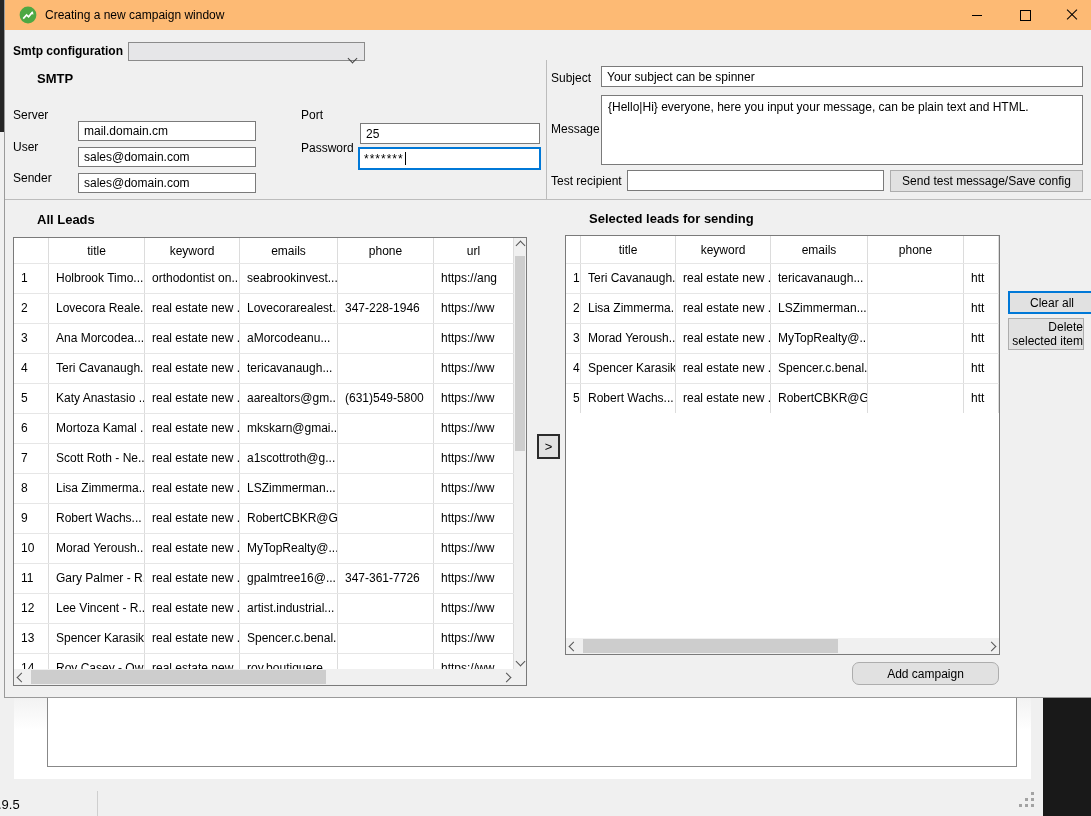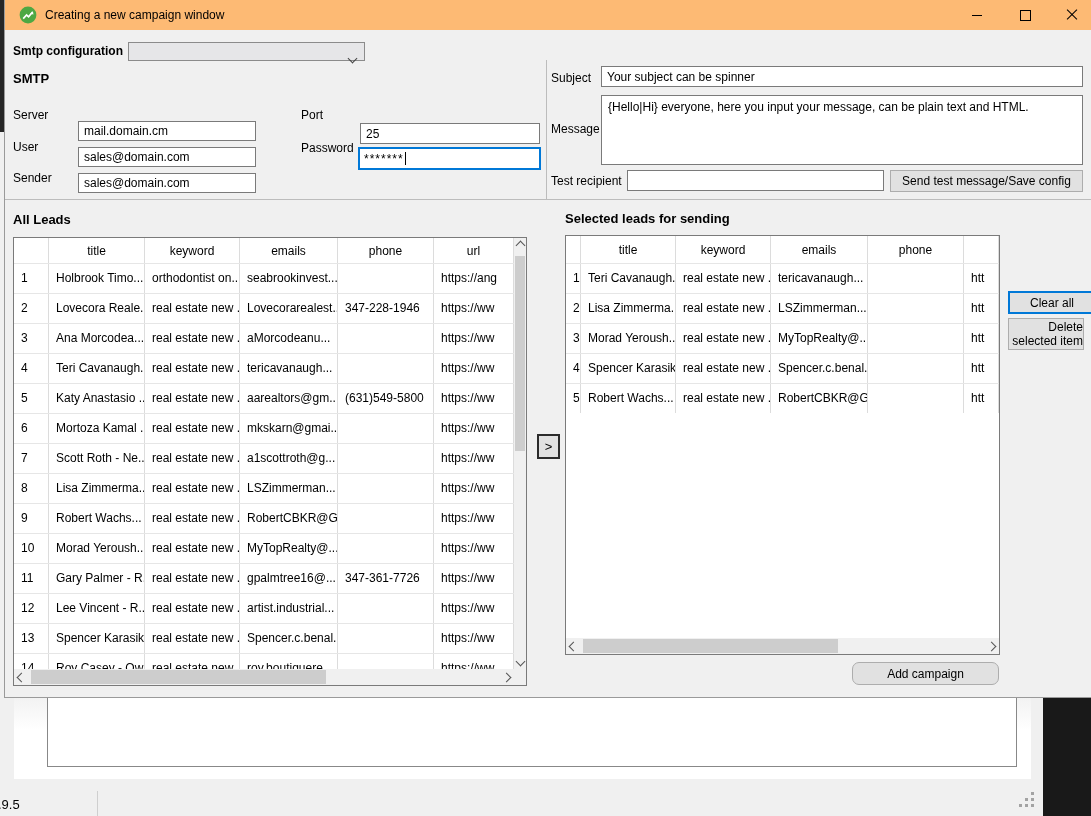--- a/index.html
+++ b/index.html
@@ -25,21 +25,21 @@
   .win-btn{position:absolute;top:0;width:45px;height:30px;display:flex;align-items:center;justify-content:center;}
   .win-btn.min{left:949px;}.win-btn.max{left:998px;}.win-btn.close{left:1044px;}
   .glyph-min{width:10px;height:1px;background:#000;}
   .glyph-max{width:9px;height:9px;border:1px solid #000;}
   .glyph-close{position:relative;width:12px;height:12px;}
   .glyph-close::before,.glyph-close::after{content:"";position:absolute;left:-1px;top:5px;width:14px;height:1px;background:#000;}
   .glyph-close::before{transform:rotate(45deg);} .glyph-close::after{transform:rotate(-45deg);}
   
   .lbl{position:absolute;font-size:12px;white-space:nowrap;}
   .lbl.b{font-weight:bold;}
-  .h13{font-weight:bold;font-size:13px;}
+  .h13{font-weight:bold;font-size:13px;margin-left:24px;}
   input.txt{position:absolute;box-sizing:border-box;border:1px solid #7a7a7a;background:#fff;font-family:"Liberation Sans",sans-serif;font-size:12px;padding:1px 5px;outline:none;color:#000;}
   .btn{position:absolute;box-sizing:border-box;background:#e1e1e1;border:1px solid #adadad;font-size:12px;display:flex;align-items:center;justify-content:center;text-align:right;cursor:default;}
   .combo{position:absolute;left:128px;top:42px;width:237px;height:19px;box-sizing:border-box;background:#e6e6e8;border:1px solid #8b8b8b;}
   .combo .chev-wrap{position:absolute;right:8px;top:5px;}
   .chev{display:inline-block;width:6px;height:6px;border-left:1px solid #444;border-top:1px solid #444;}
   .chev.up{transform:rotate(45deg);} .chev.down{transform:rotate(225deg);}
   .chev.left{transform:rotate(-45deg);} .chev.right{transform:rotate(135deg);}
   .sep-h{position:absolute;left:5px;top:199px;width:1086px;height:1px;background:#bcbcbc;}
   .sep-v{position:absolute;left:546px;top:60px;width:1px;height:139px;background:#bcbcbc;}
   

